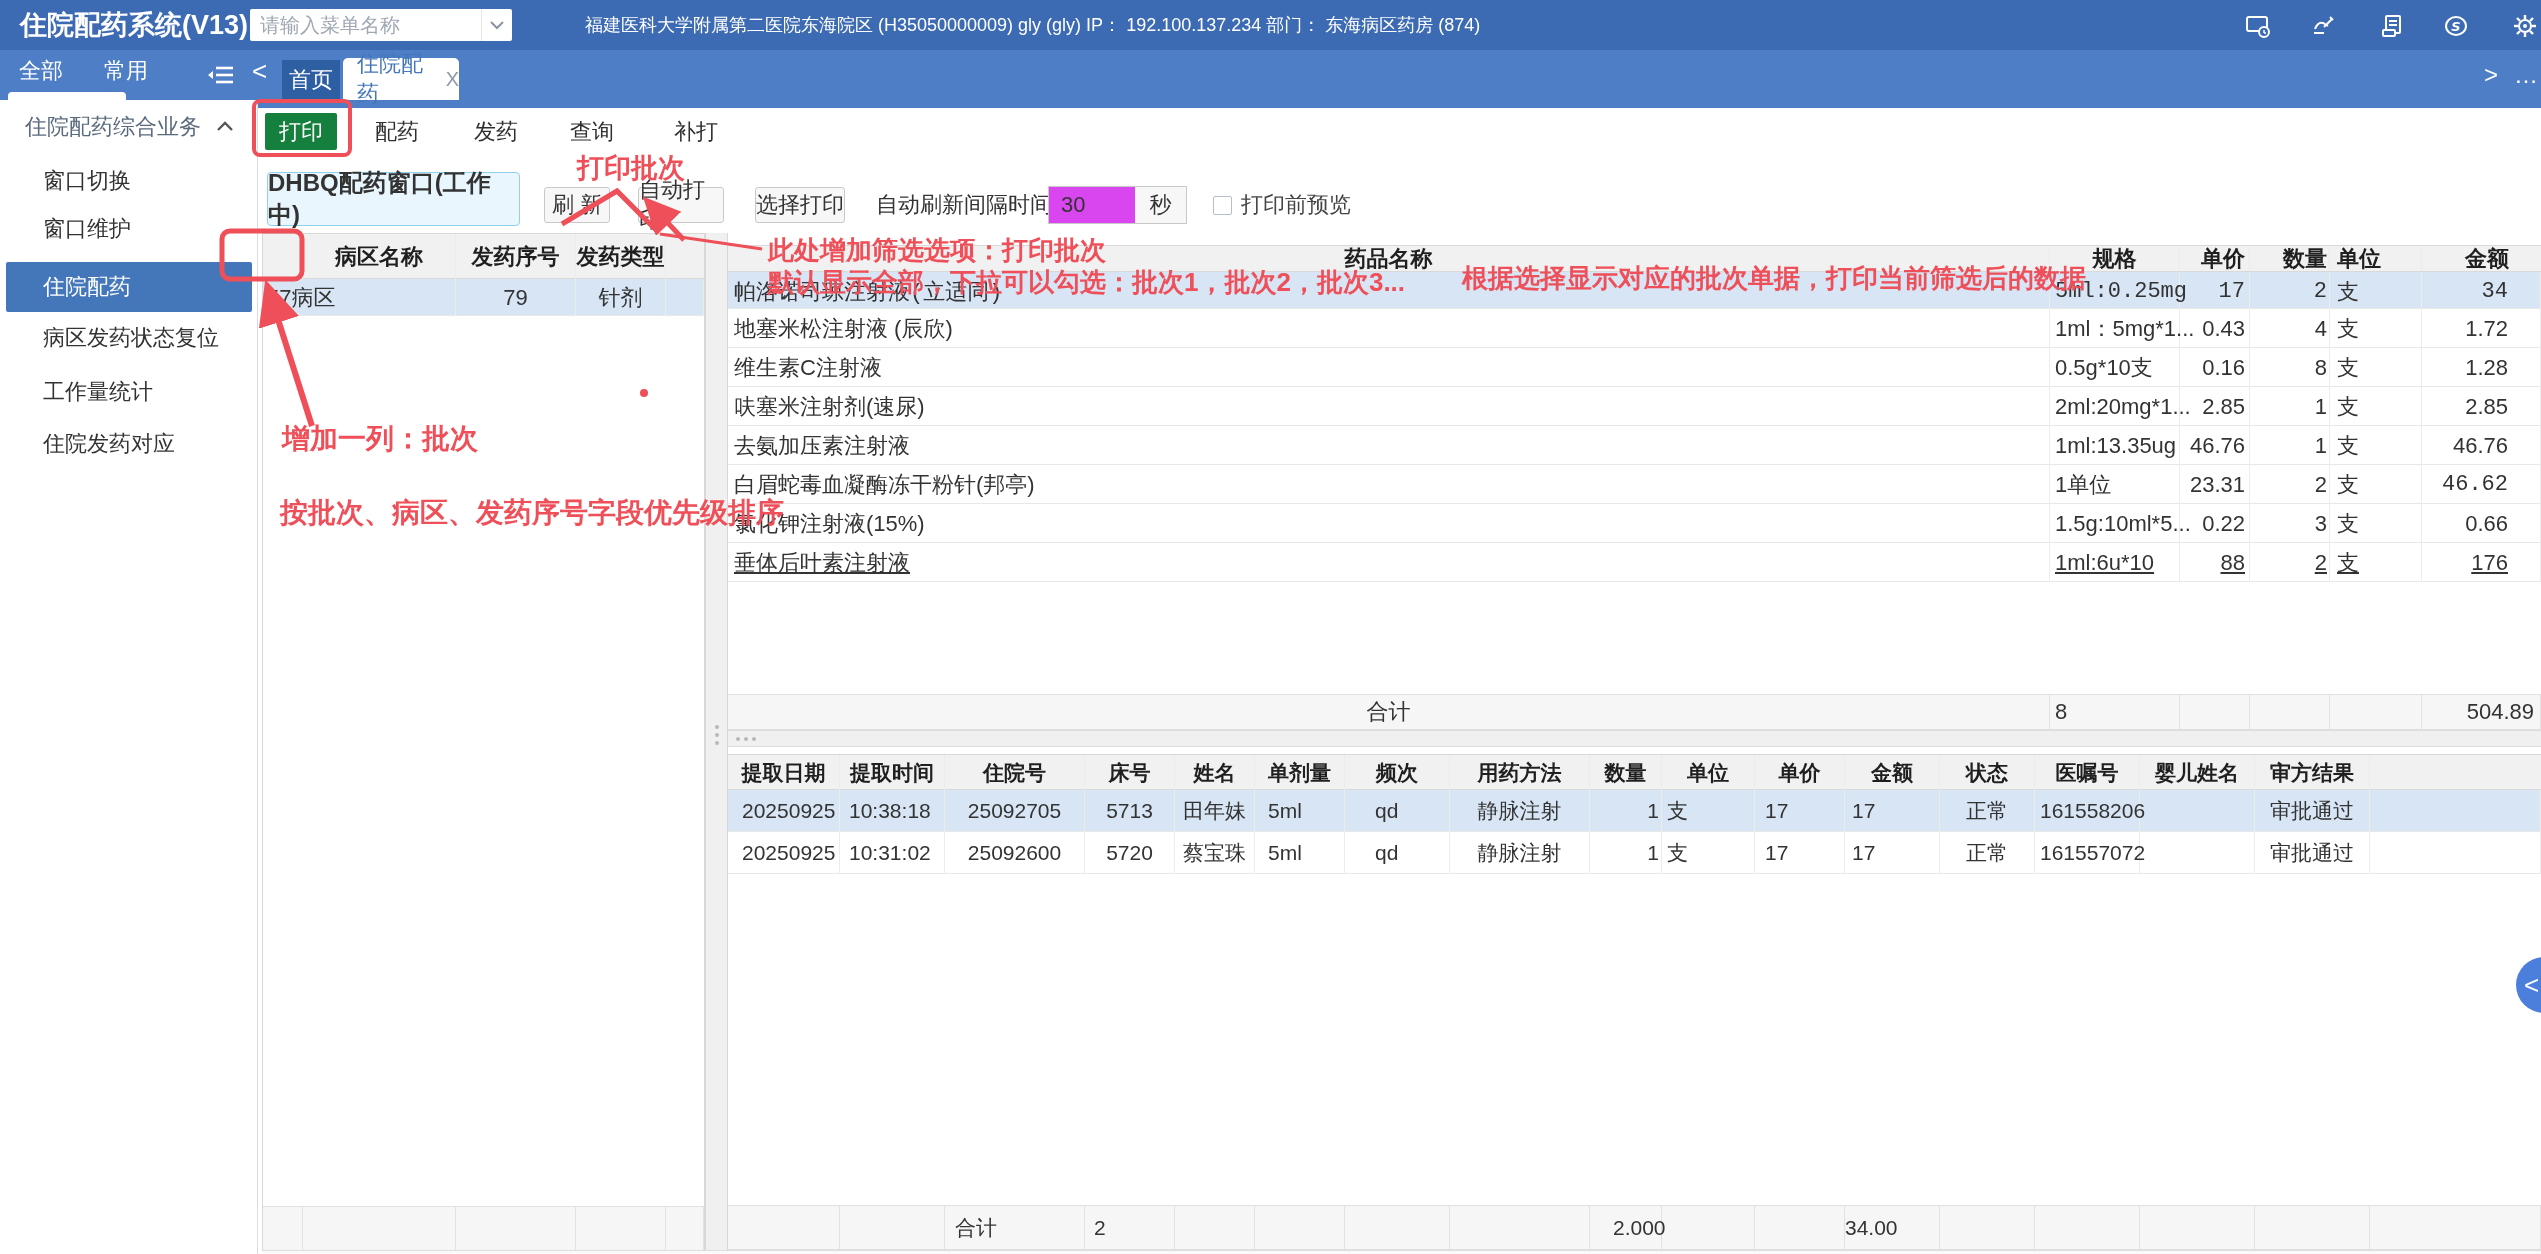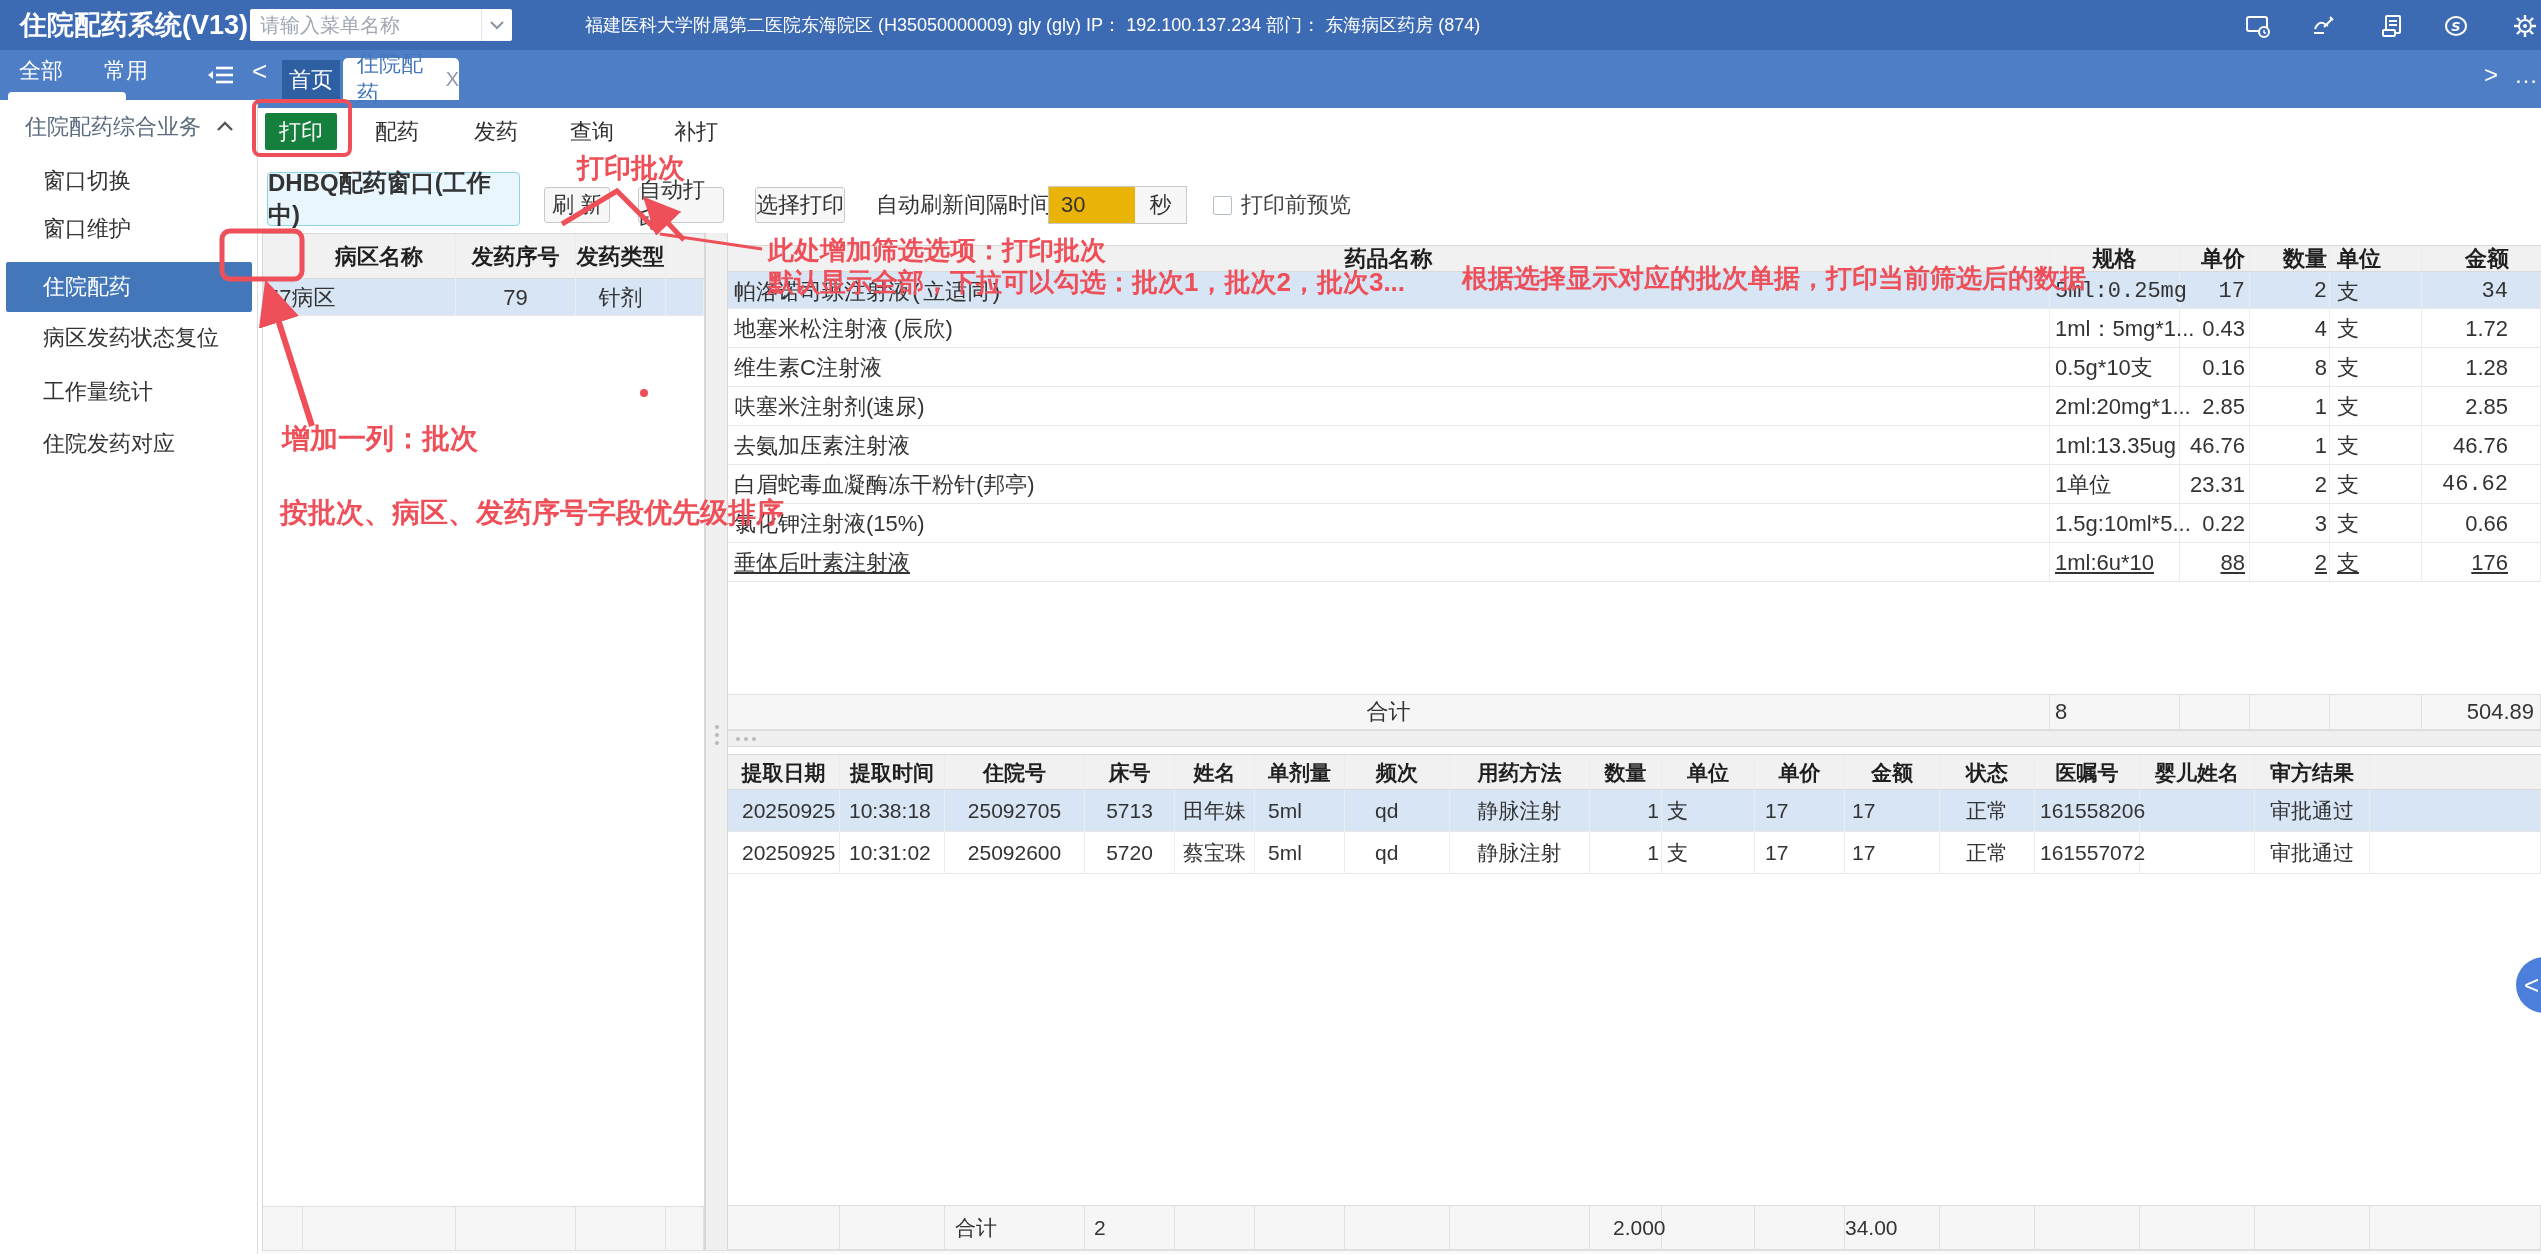--- a/index.html
+++ b/index.html
@@ -38,21 +38,21 @@
   
   .ftab{position:absolute;top:113px;height:37px;line-height:37px;font-size:22px;color:#2f2f2f;text-align:center;}
   .ftab.active{background:#15803d;color:#fff;border-radius:2px;}
 
   
   .btn{position:absolute;top:187px;height:36px;background:#f7f7f7;border:1px solid #c9c9c9;border-radius:3px;
        font-size:22px;color:#333;display:flex;align-items:center;justify-content:center;box-sizing:border-box;}
   .bigbtn{position:absolute;left:267px;top:172px;width:253px;height:54px;background:#e9f6fd;border:1px solid #8fd0ea;border-radius:4px;
           font-size:24px;font-weight:bold;color:#333;display:flex;align-items:center;justify-content:center;box-sizing:border-box;}
   .tb-label{position:absolute;top:187px;height:36px;line-height:36px;font-size:22px;color:#333;white-space:nowrap;}
-  .interval-input{position:absolute;left:1048px;top:186px;width:88px;height:38px;border:1px solid #c9c9c9;background:#eab308;box-sizing:border-box;
+  .interval-input{position:absolute;left:1048px;top:186px;width:88px;height:38px;border:1px solid #c9c9c9;background:#d946ef;box-sizing:border-box;
                   font-size:22px;color:#333;line-height:36px;padding-left:12px;}
   .interval-unit{position:absolute;left:1135px;top:186px;width:52px;height:38px;border:1px solid #c9c9c9;border-left:none;background:#f7f7f7;
                  box-sizing:border-box;font-size:22px;color:#333;display:flex;align-items:center;justify-content:center;}
   .chk{position:absolute;left:1213px;top:196px;width:19px;height:19px;border:1px solid #b6bec8;border-radius:2px;background:#fff;box-sizing:border-box;}
 
   
   .thead{background:#f1f1f1;border-top:1px solid #d9d9d9;border-bottom:1px solid #d9d9d9;box-sizing:border-box;}
   .cell{display:flex;align-items:center;justify-content:center;font-size:22px;color:#333;white-space:nowrap;overflow:visible;box-sizing:border-box;}
   .sep{border-right:1px solid #ececec;}
   .thead .cell{font-weight:bold;color:#1f1f1f;}

